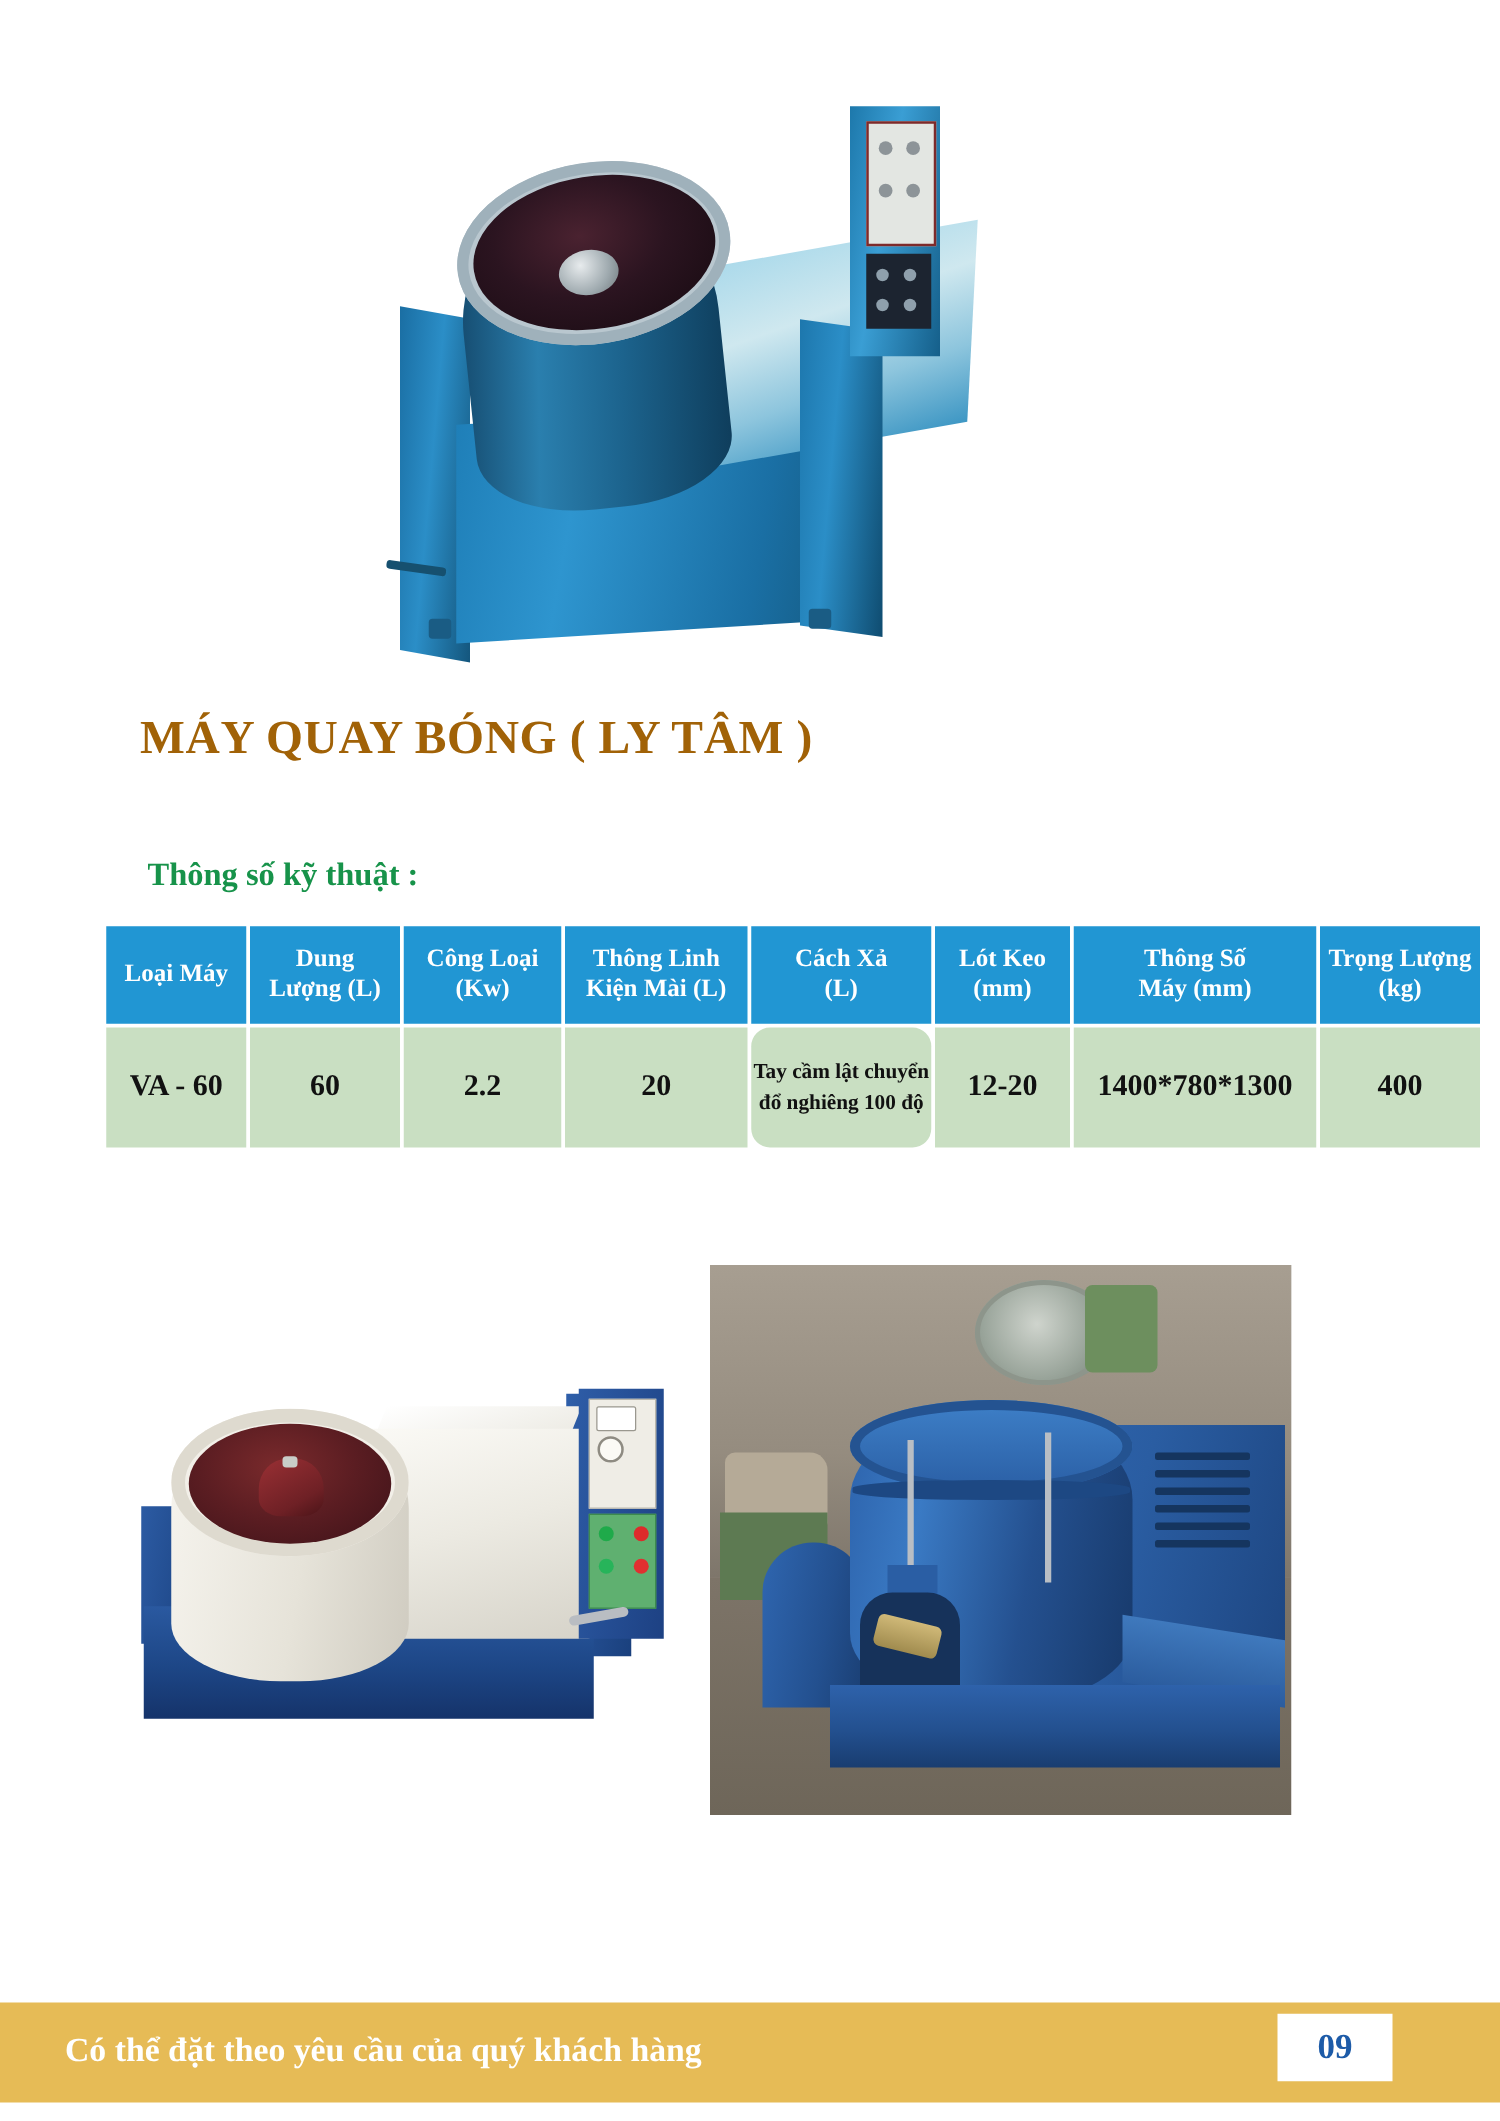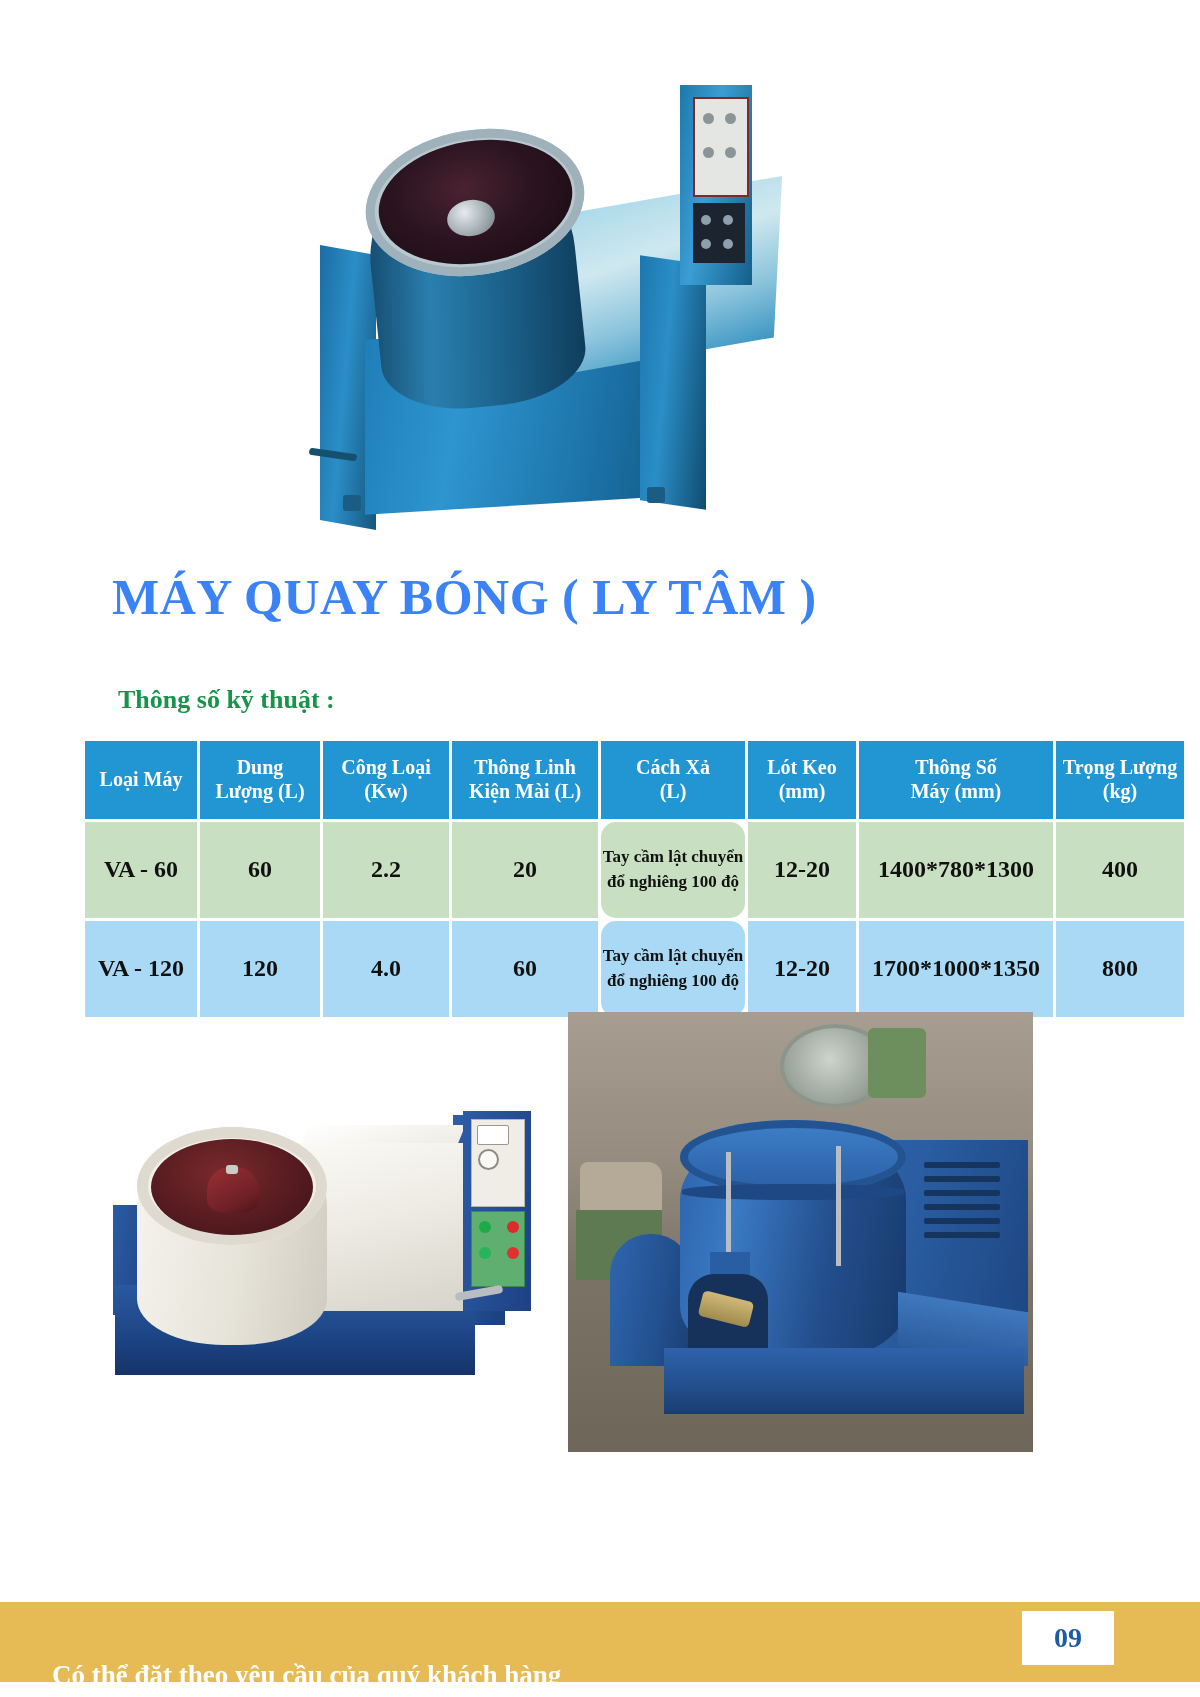--- a/index.html
+++ b/index.html
@@ -155,24 +155,24 @@
     background: #16506f;
     border-radius: 3px;
     transform: rotate(8deg);
   }
 
   
   .title {
     position: absolute;
     left: 112px;
     top: 568px;
-    font-size: 50px;
+    font-size: 38px;
     font-weight: bold;
     letter-spacing: 0.5px;
-    color: #3b82f6;
+    color: #a16207;
     font-family: "Liberation Serif", serif;
   }
 
   
   .spec-heading {
     position: absolute;
     left: 118px;
     top: 685px;
     font-size: 26px;
     font-weight: bold;
@@ -566,21 +566,21 @@
     position: absolute;
     left: 0;
     top: 1602px;
     width: 1200px;
     height: 80px;
     background: #e6bb56;
   }
   .footer-text {
     position: absolute;
     left: 52px;
-    top: 1660px;
+    top: 1625px;
     font-size: 27px;
     font-weight: bold;
     color: #ffffff;
     font-family: "Liberation Serif", serif;
   }
   .page-box {
     position: absolute;
     left: 1022px;
     top: 1611px;
     width: 92px;
@@ -671,30 +671,20 @@
     <tr class="row-green">
       <td>VA - 60</td>
       <td>60</td>
       <td>2.2</td>
       <td>20</td>
       <td class="small">Tay cầm lật chuyển đổ nghiêng 100 độ</td>
       <td>12-20</td>
       <td>1400*780*1300</td>
       <td>400</td>
     </tr>
-    <tr class="row-blue">
-      <td>VA - 120</td>
-      <td>120</td>
-      <td>4.0</td>
-      <td>60</td>
-      <td class="small">Tay cầm lật chuyển đổ nghiêng 100 độ</td>
-      <td>12-20</td>
-      <td>1700*1000*1350</td>
-      <td>800</td>
-    </tr>
   </tbody>
 </table>
 
 <div class="photo-left">
   <div class="pl-leg-l"></div>
   <div class="pl-stand-r"></div>
   <div class="pl-base"></div>
   <div class="pl-housing-top"></div>
   <div class="pl-housing"></div>
   <div class="pl-bowl-out"></div>

